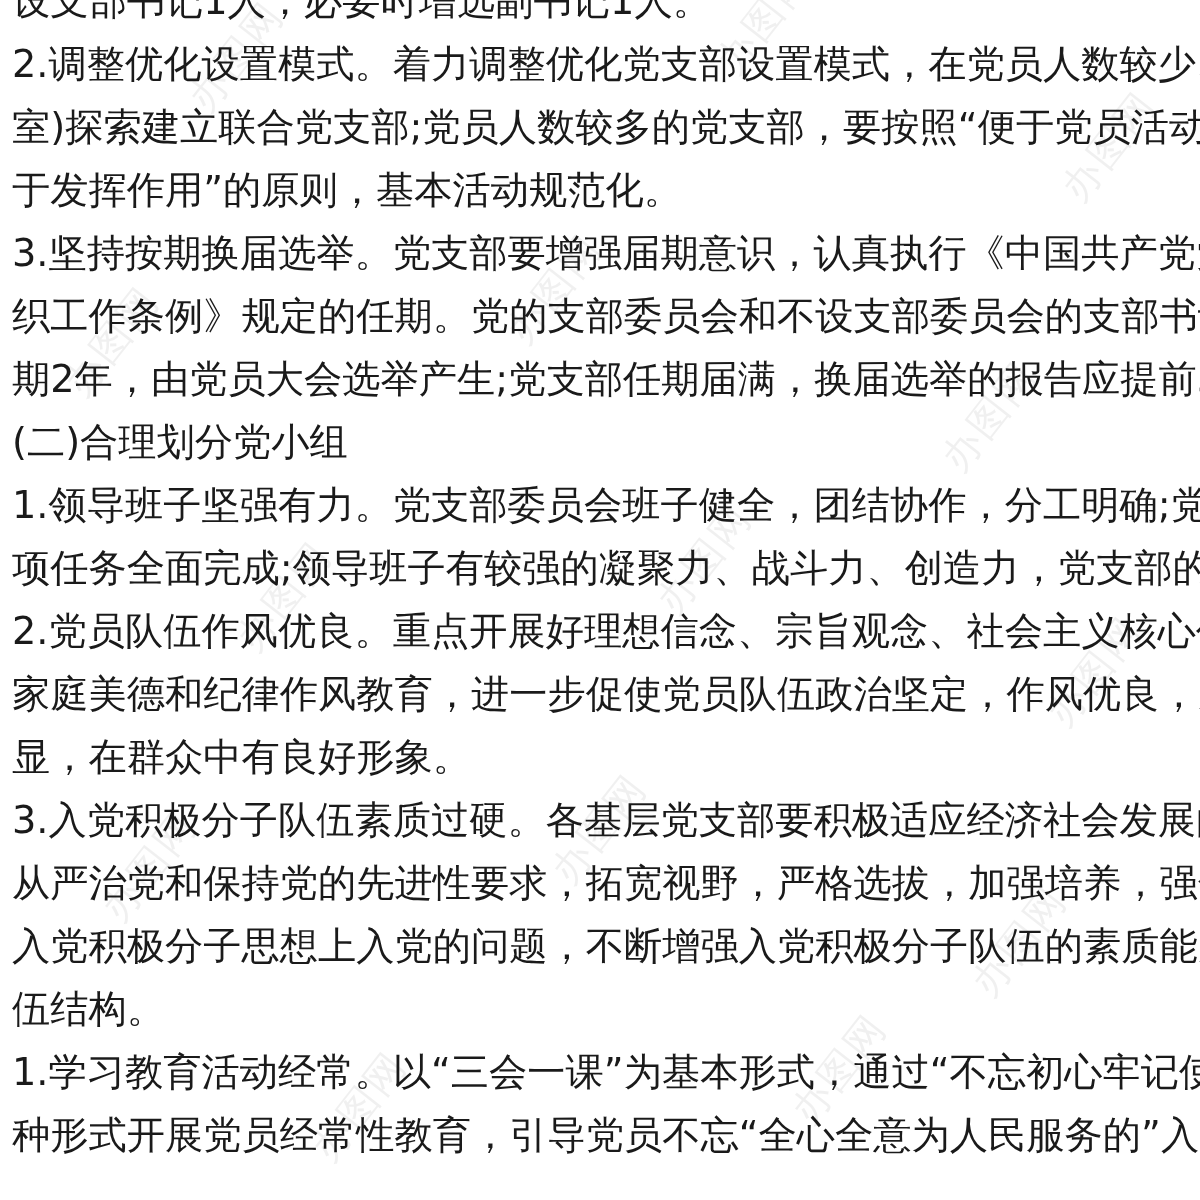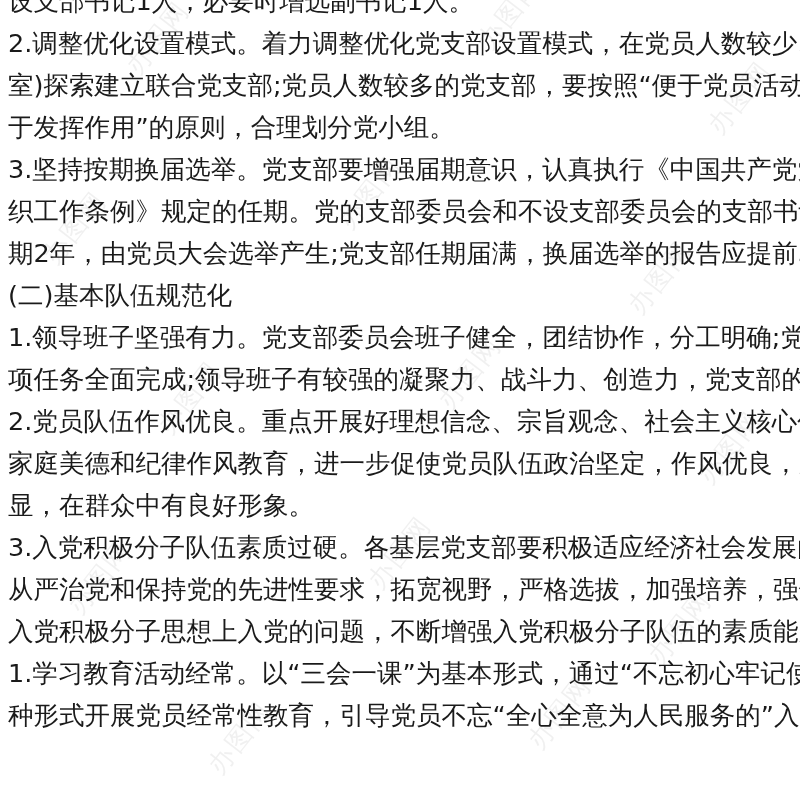--- a/index.html
+++ b/index.html
@@ -171,21 +171,21 @@
         <span>按</span>
         <span>照</span>
         <span>“</span>
         <span>便</span>
         <span>于</span>
         <span>党</span>
         <span>员</span>
         <span>活</span>
         <span>动</span>
       </div>
-      <div class="line ragged"><span class="t">于发挥作用”的原则，合理划分党小组。</span></div>
+      <div class="line ragged"><span class="t">于发挥作用”的原则，基本活动规范化。</span></div>
       <div class="line just">
         <span>3</span>
         <span>.</span>
         <span>坚</span>
         <span>持</span>
         <span>按</span>
         <span>期</span>
         <span>换</span>
         <span>届</span>
         <span>选</span>
@@ -280,21 +280,21 @@
         <span>的</span>
         <span>报</span>
         <span>告</span>
         <span>应</span>
         <span>提</span>
         <span>前</span>
         <span> </span>
         <span>3</span>
         <span> </span>
       </div>
-      <div class="line ragged"><span class="t">(二)基本队伍规范化</span></div>
+      <div class="line ragged"><span class="t">(二)合理划分党小组</span></div>
       <div class="line just">
         <span>1</span>
         <span>.</span>
         <span>领</span>
         <span>导</span>
         <span>班</span>
         <span>子</span>
         <span>坚</span>
         <span>强</span>
         <span>有</span>
@@ -523,20 +523,21 @@
         <span>分</span>
         <span>子</span>
         <span>队</span>
         <span>伍</span>
         <span>的</span>
         <span>素</span>
         <span>质</span>
         <span>能</span>
         <span>力</span>
       </div>
+      <div class="line ragged"><span class="t">伍结构。</span></div>
       <div class="line just">
         <span>1</span>
         <span>.</span>
         <span>学</span>
         <span>习</span>
         <span>教</span>
         <span>育</span>
         <span>活</span>
         <span>动</span>
         <span>经</span>

